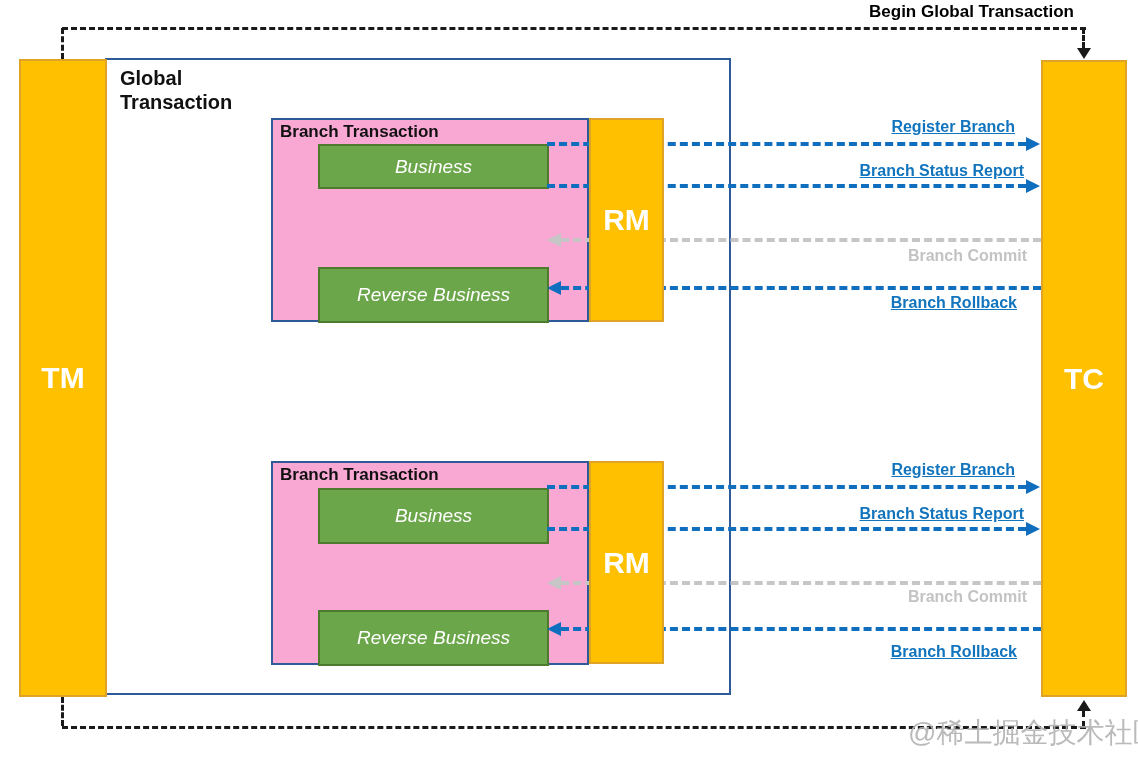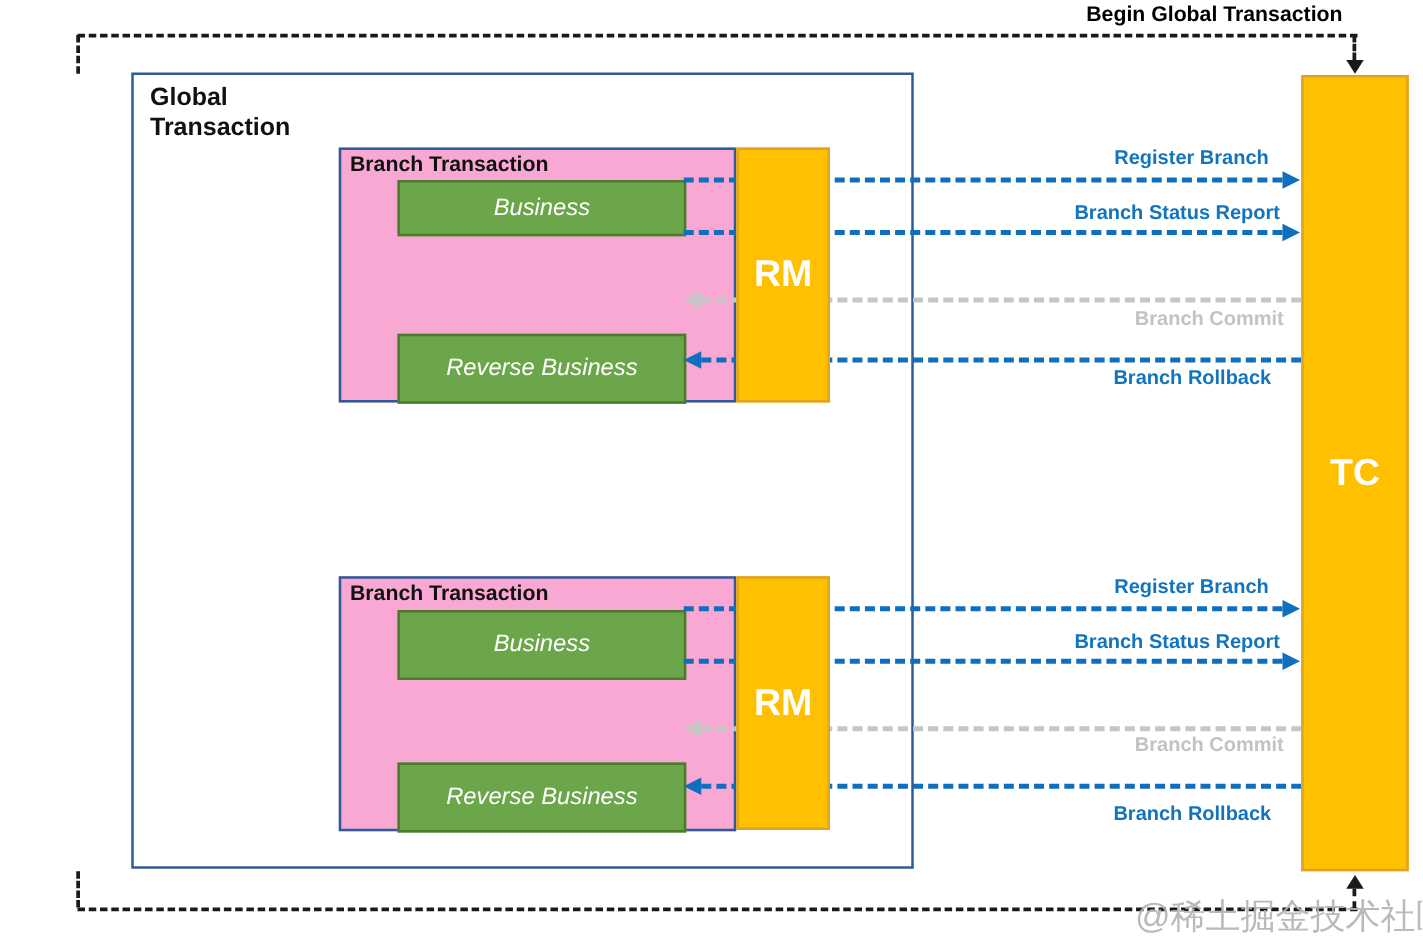--- a/index.html
+++ b/index.html
@@ -135,21 +135,21 @@
 
   
   .msg-label {
     position: absolute;
     font-weight: bold;
     font-size: 16px;
     white-space: nowrap;
     text-align: right;
     z-index: 3;
   }
-  .msg-label.blue { color: #1274BD; }
+  .msg-label.blue { color: #1274BD; text-decoration: underline; }
   .msg-label.gray { color: #C3C3C3; }
 
   .flow-label {
     position: absolute;
     font-weight: bold;
     font-size: 17px;
     color: #000000;
     white-space: nowrap;
     z-index: 3;
   }
@@ -221,17 +221,18 @@
   <div class="msg-label blue" style="top:505px; right:114px;">Branch Status Report</div>
 
   <div class="hline gray" style="left:561px; top:581px; width:480px;"></div>
   <div class="arr arr-left-gray" style="left:547px; top:576px;"></div>
   <div class="msg-label gray" style="top:588px; right:111px;">Branch Commit</div>
 
   <div class="hline blue" style="left:561px; top:627px; width:480px;"></div>
   <div class="arr arr-left-blue" style="left:547px; top:622px;"></div>
   <div class="msg-label blue" style="top:643px; right:121px;">Branch Rollback</div>
 
+  <div class="actor-bar tm-bar">TM</div>
   <div class="actor-bar tc-bar">TC</div>
 
   <div class="watermark">@稀土掘金技术社区</div>
 
 </div>
 
 </body></html>

